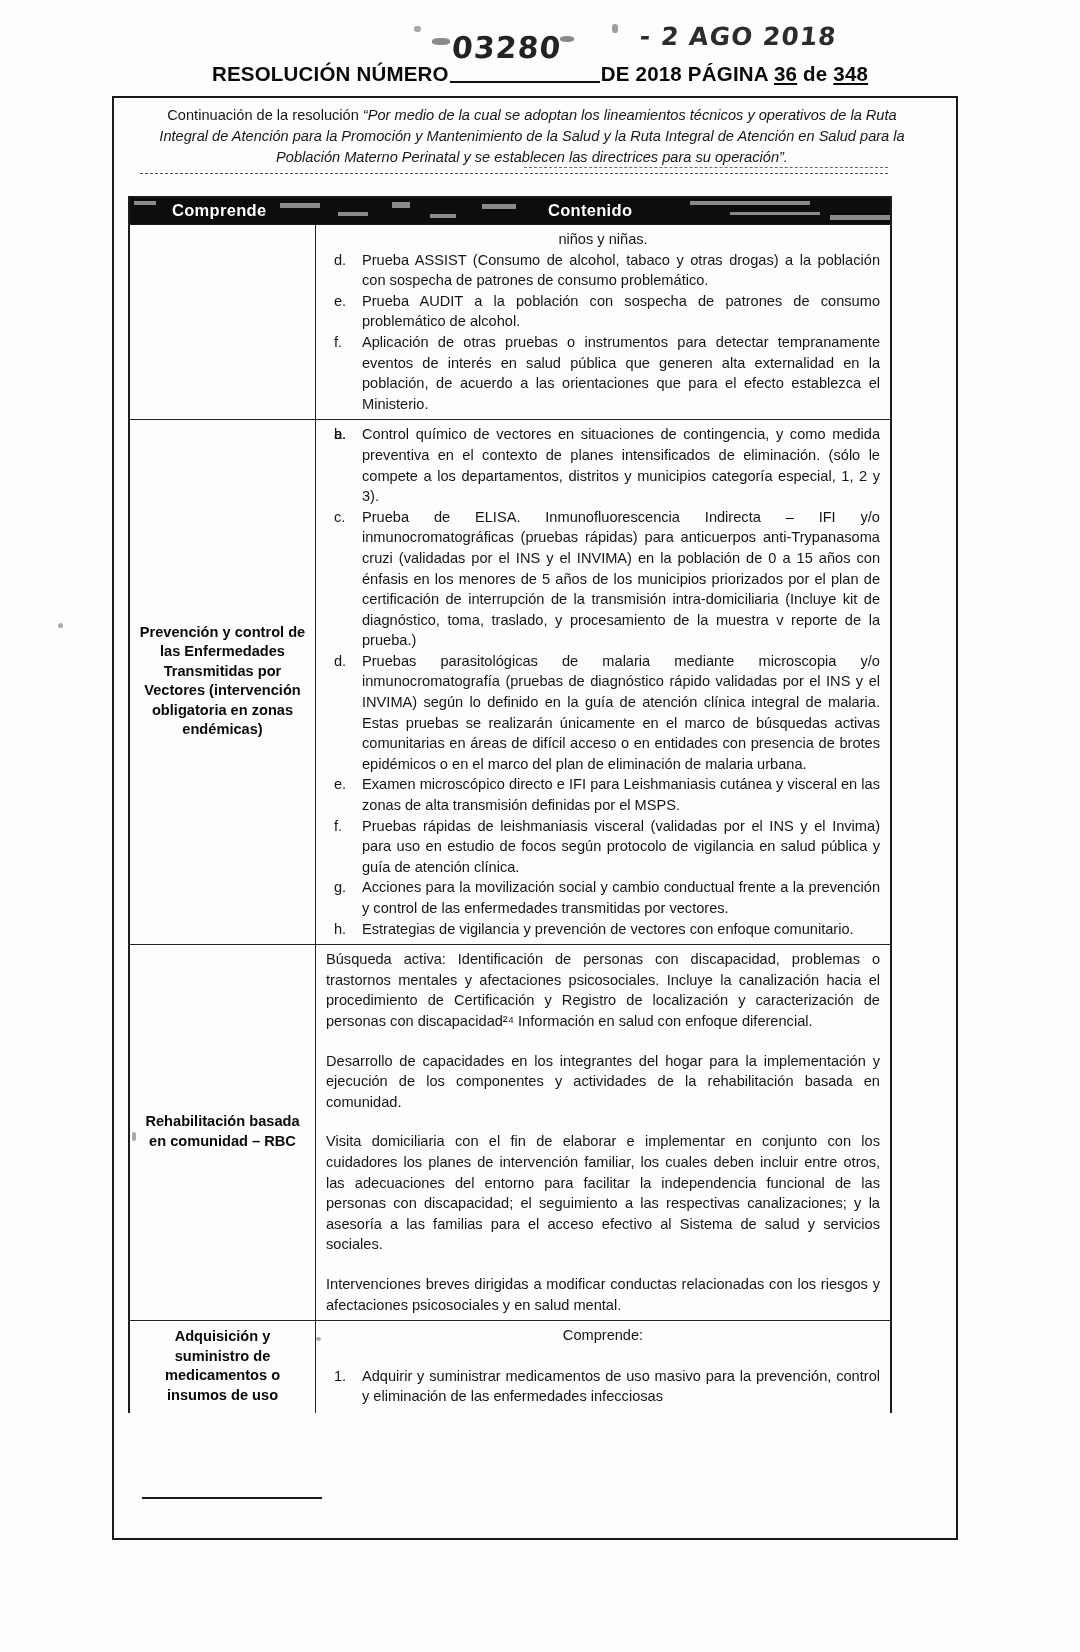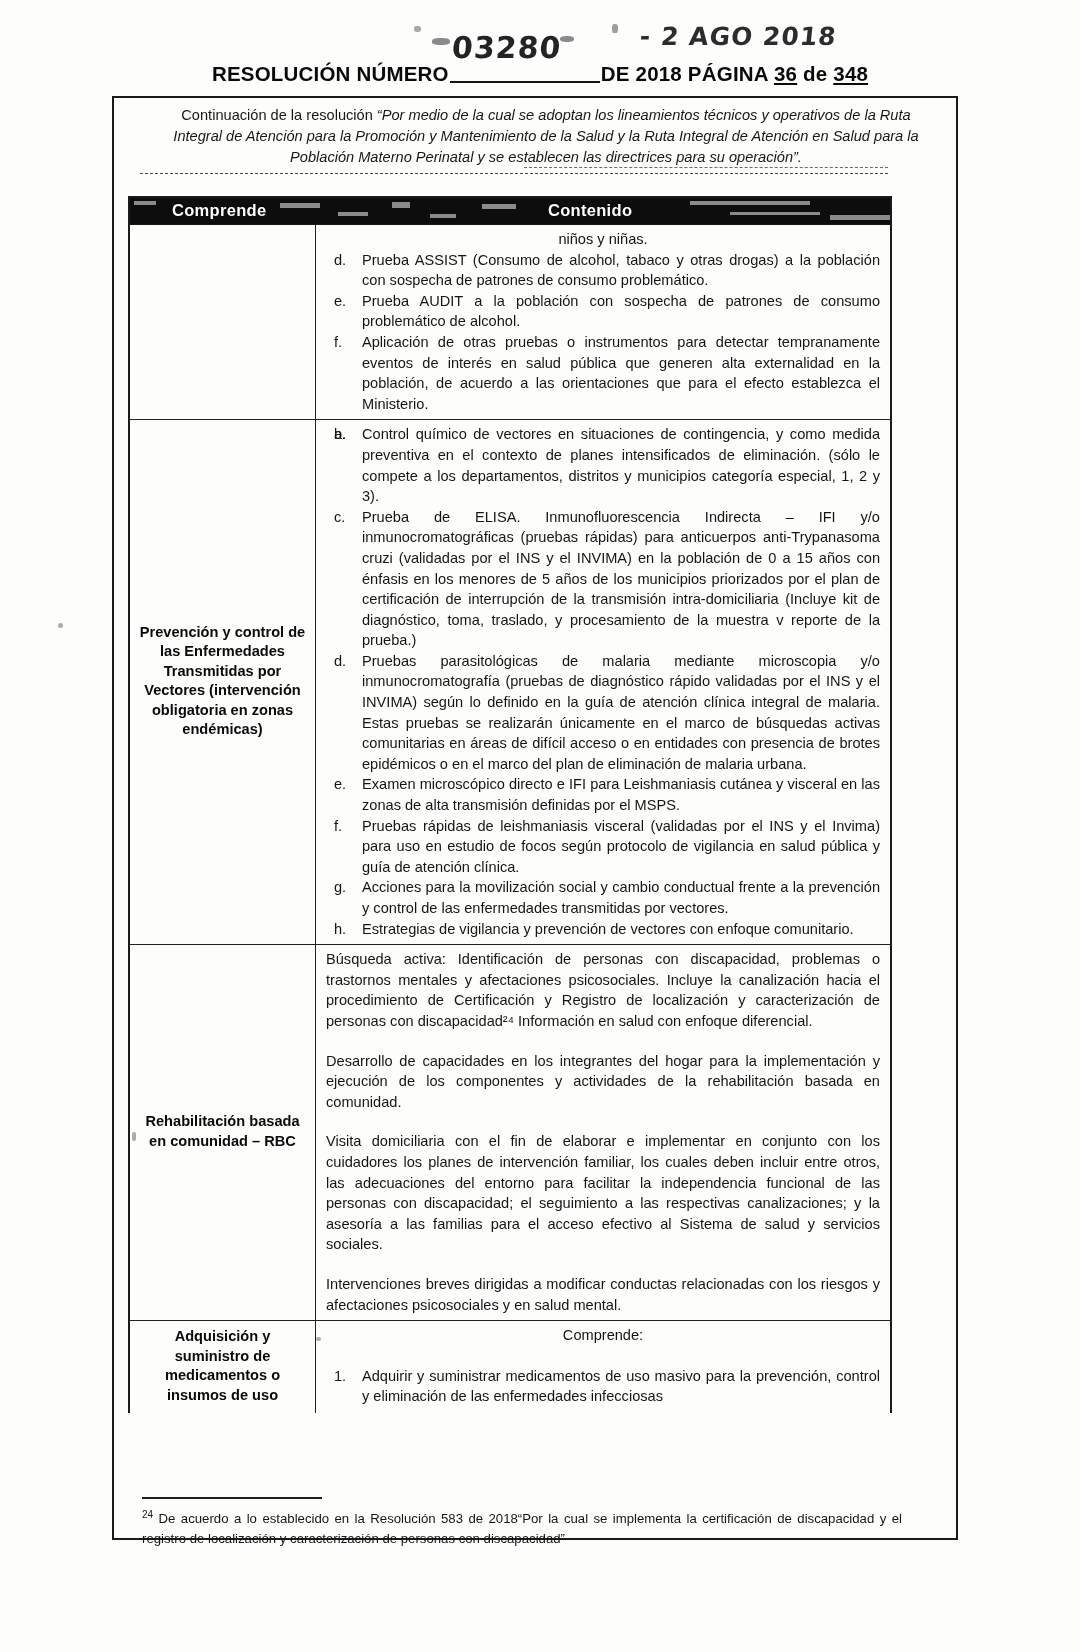--- a/index.html
+++ b/index.html
@@ -93,21 +93,21 @@
     top: 96px;
     width: 846px;
     height: 1444px;
     border: 2px solid #1a1a1a;
     box-sizing: border-box;
   }
 
   
   .continuation {
     position: absolute;
-    left: 158px;
+    left: 144px;
     top: 105px;
     width: 776px;
     text-align: center;
     font-size: 14.6px;
     line-height: 21px;
     font-style: italic;
     color: #171717;
   }
   .continuation .roman { font-style: normal; }
 
@@ -349,21 +349,18 @@
         <div class="gap"></div>
         <ol class="num">
           <li><span class="marker">1.</span><span>Adquirir y suministrar medicamentos de uso masivo para la prevención, control y eliminación de las enfermedades infecciosas</span></li>
         </ol>
       </div>
     </div>
 
   </div>
 
   <div class="footnote-rule"></div>
-  <div class="footnote">
-    <sup>24</sup><span> De acuerdo a lo establecido en la Resolución 583 de 2018“Por la cual se implementa la certificación  de discapacidad y el registro de localización y caracterización de personas con discapacidad”</span>
-  </div>
 
   <span class="speck" style="left:58px;top:623px;width:5px;height:5px;"></span>
   <span class="speck" style="left:132px;top:1132px;width:4px;height:9px;border-radius:2px;"></span>
   <span class="speck" style="left:316px;top:1337px;width:5px;height:4px;"></span>
 
 </div>
 
 </body></html>

